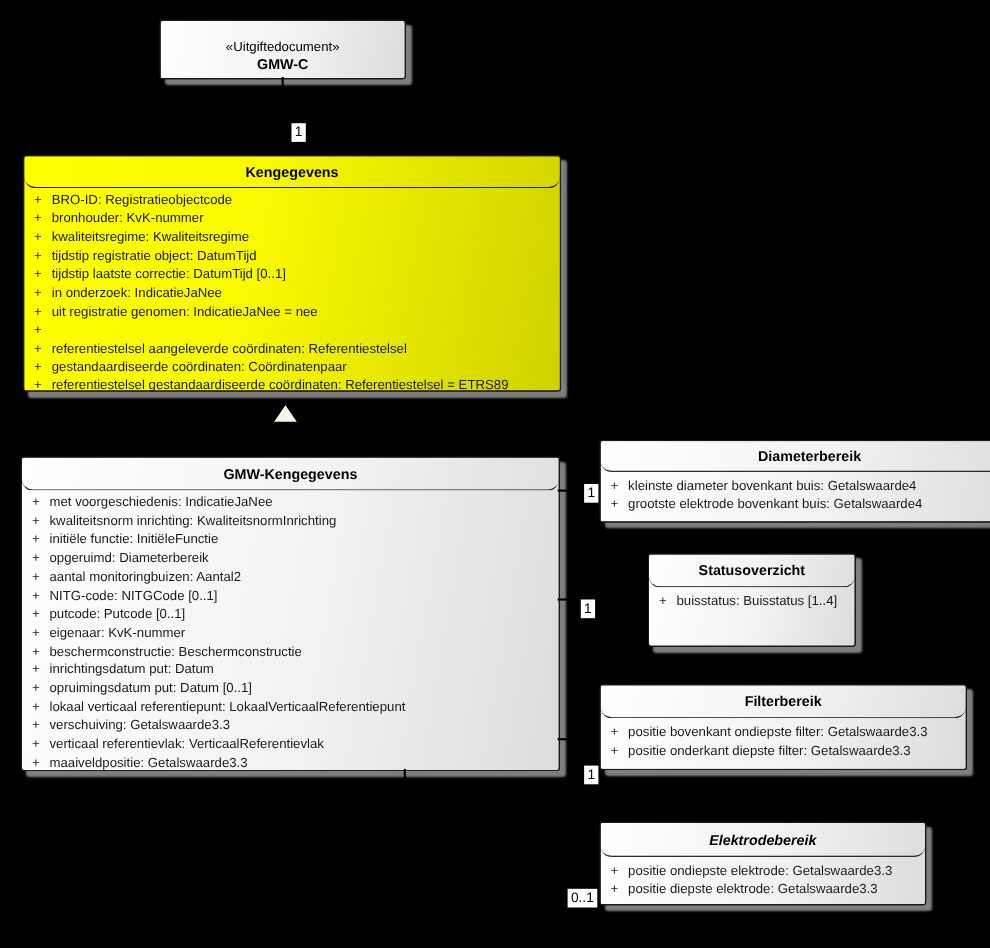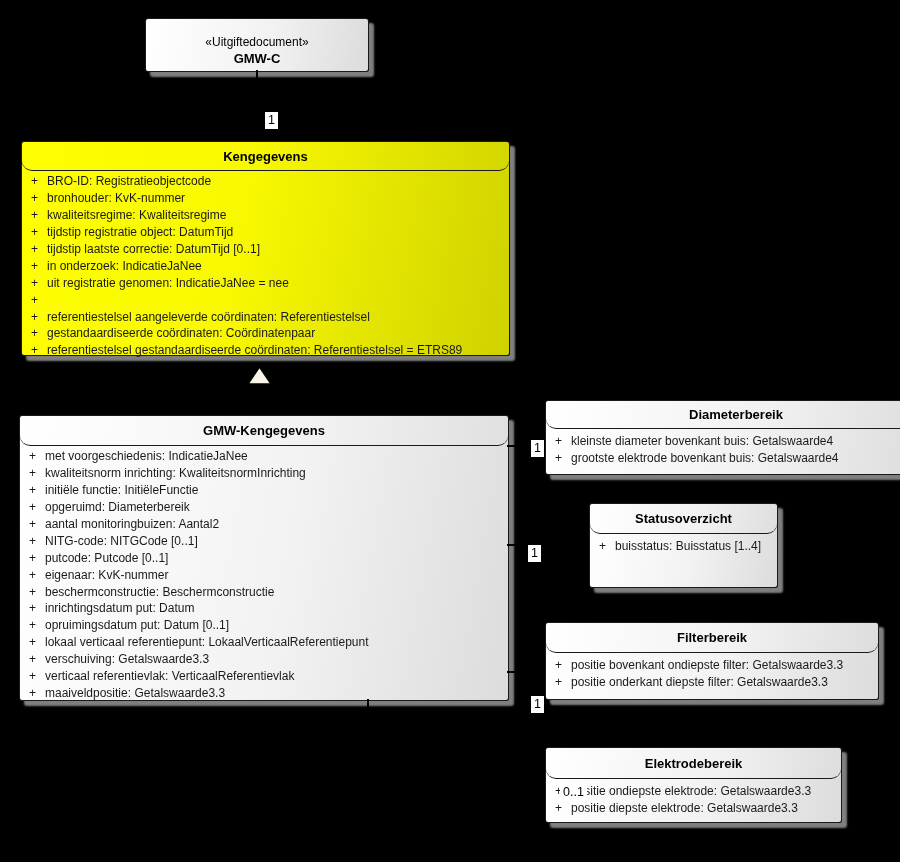--- a/index.html
+++ b/index.html
@@ -212,25 +212,25 @@
     </div>
       <div class="attr-row" style="height:16.5px;">
       <span class="vis">+</span>
       <span>positie onderkant diepste filter: Getalswaarde3.3</span>
     </div>
     </div>
 </div>
 <div class="mult-chip" style="left:531px;top:696px;">1</div>
 
 <div class="uml-box" style="left:545px;top:747px;width:297px;height:76px;">
-  <div class="class-title" style="height:31px;">Elektrodebereik</div>
+  <div class="class-title" style="height:31px;font-style:italic;">Elektrodebereik</div>
   <div class="attr-list" style="padding-top:4px;">
       <div class="attr-row" style="height:16.5px;">
       <span class="vis">+</span>
       <span>positie ondiepste elektrode: Getalswaarde3.3</span>
     </div>
       <div class="attr-row" style="height:16.5px;">
       <span class="vis">+</span>
       <span>positie diepste elektrode: Getalswaarde3.3</span>
     </div>
     </div>
 </div>
-<div class="mult-chip" style="left:516px;top:784px;margin-left:44px;">0..1</div>
+<div class="mult-chip" style="left:516px;top:808px;">0..1</div>
 
 </body></html>

